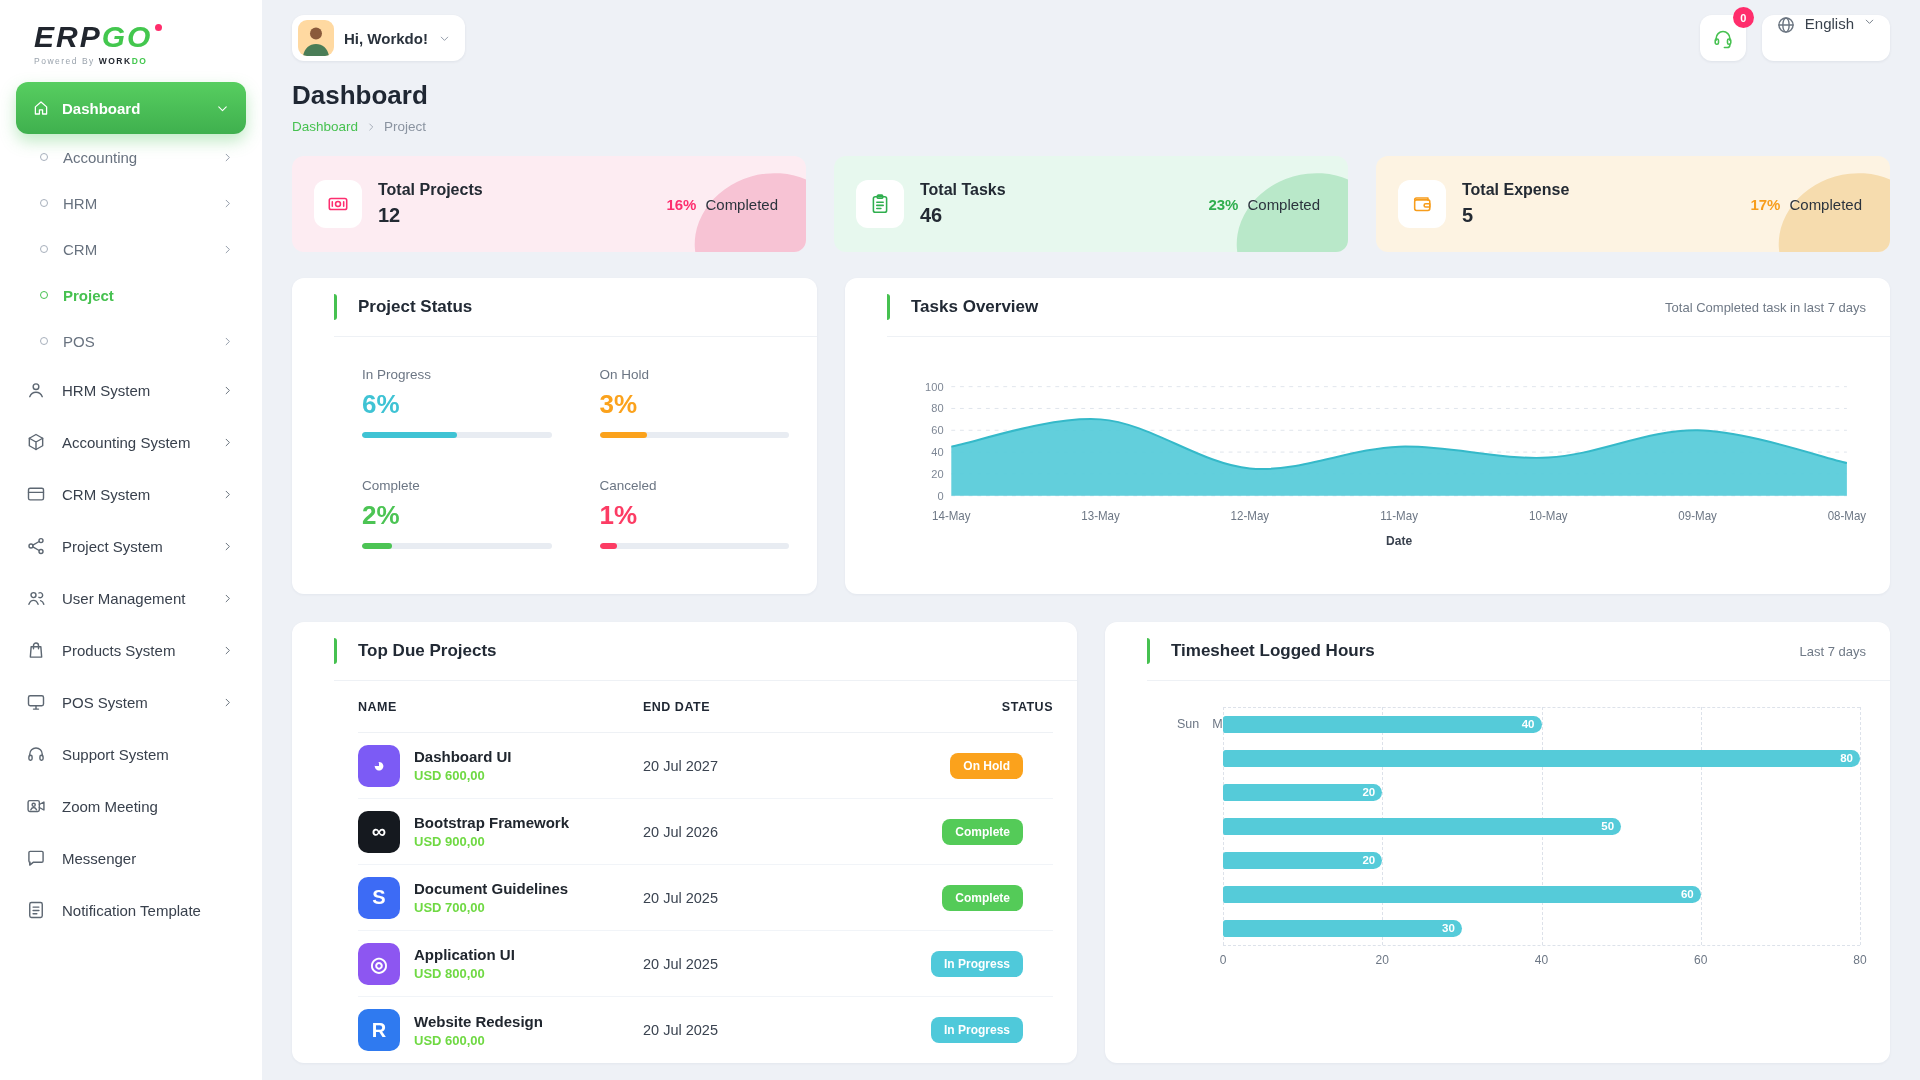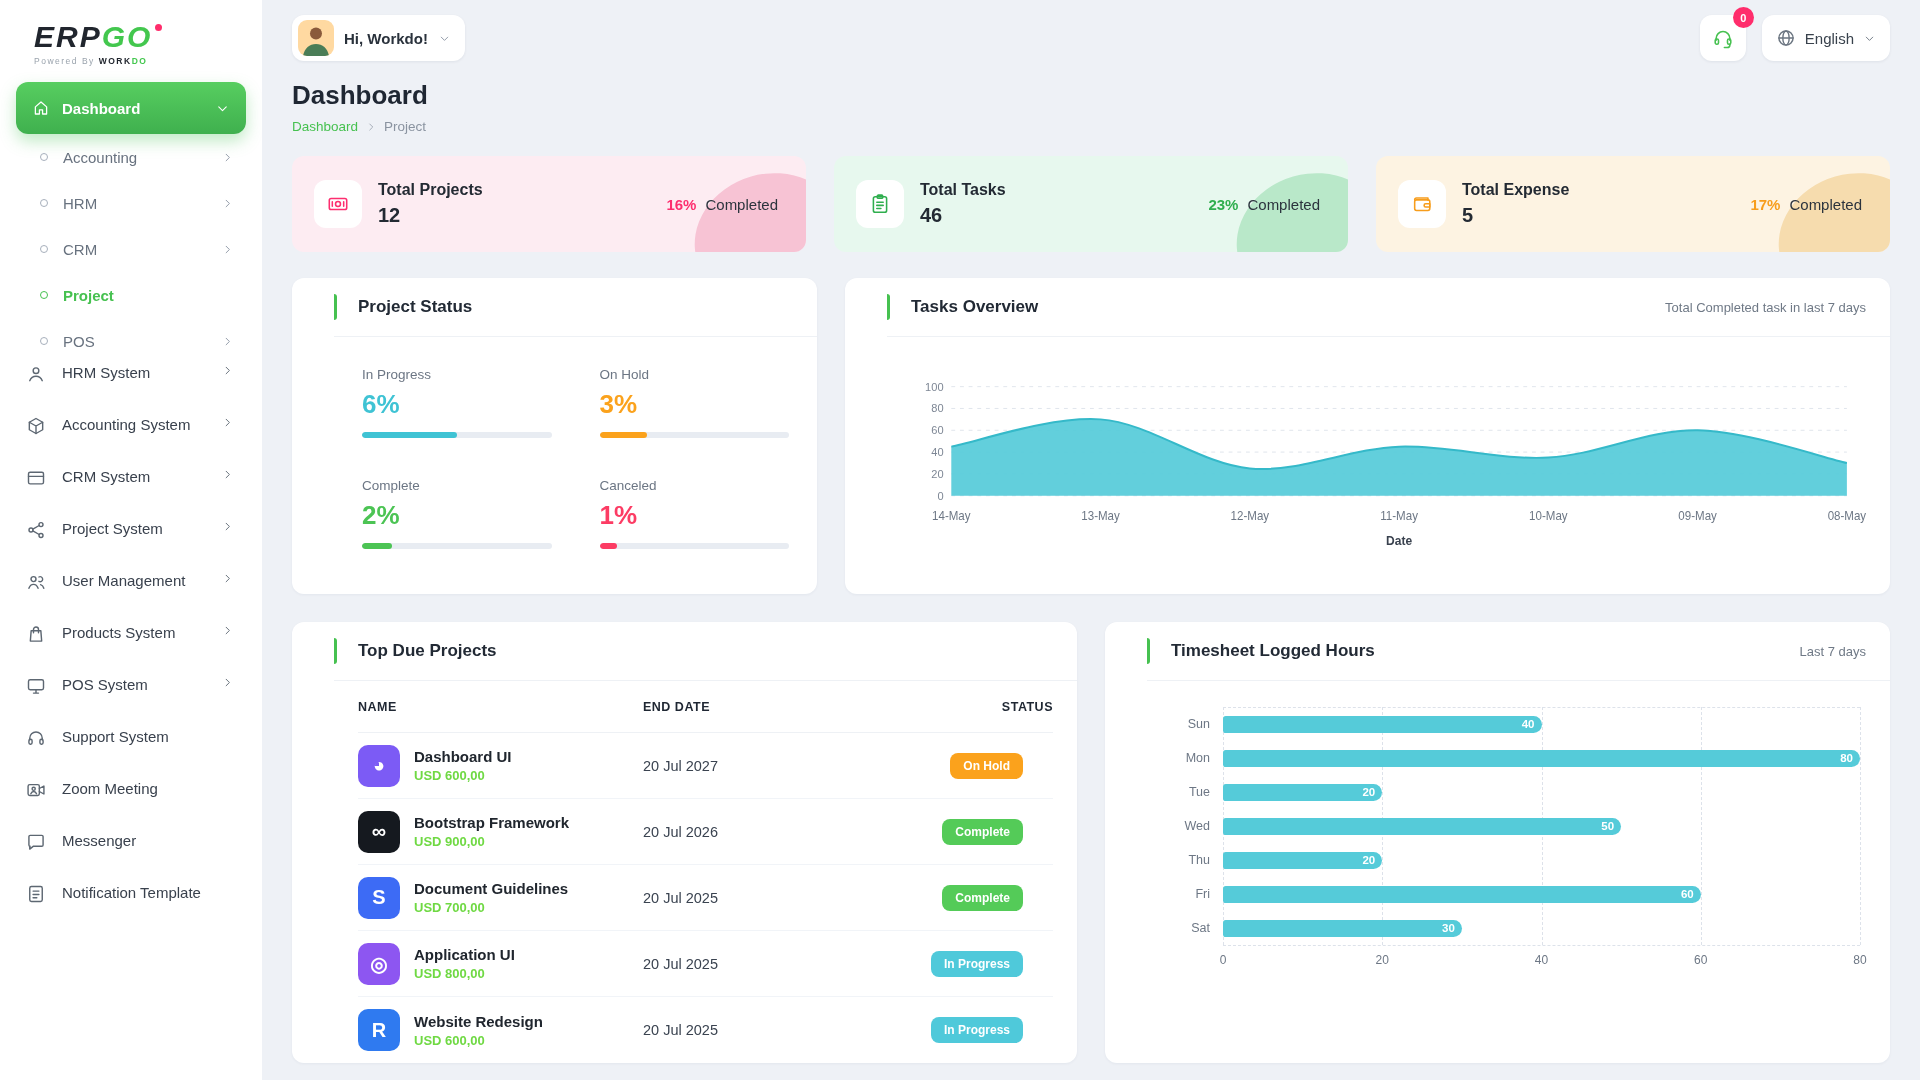--- a/index.html
+++ b/index.html
@@ -35,39 +35,39 @@
     box-shadow:0 7px 16px rgba(74,196,90,.35); }
   .dash-btn .icon { color:#fff; }
 
   .sub-item { display:flex; align-items:center; height:46px; padding:0 12px 0 24px;
     color:#68727f; font-size:15px; gap:15px; cursor:pointer; }
   .bullet { width:8px; height:8px; border:1.6px solid #a7b0bc; border-radius:50%; flex:none; }
   .sub-item.active { color:#46c150; font-weight:600; }
   .sub-item.active .bullet { border-color:#46c150; }
   .sub-item .chev-sm, .menu-item .chev-sm { margin-left:auto; }
 
-  .menu-item { display:flex; height:52px; padding:0 12px 0 10px;
+  .menu-item { display:flex; align-items:center; height:52px; padding:0 12px 0 10px;
     gap:16px; color:#39414d; font-size:15px; font-weight:500; cursor:pointer; }
   .menu-item .icon { color:#5d6772; }
 
   
   .main { flex:1; display:flex; flex-direction:column; overflow:hidden; }
   header { height:76px; display:flex; align-items:center; justify-content:space-between; padding:0 30px; flex:none; }
   .user-pill { background:#fff; border-radius:12px; height:46px; display:flex; align-items:center;
     gap:10px; padding:0 14px 0 6px; box-shadow:0 1px 3px rgba(20,30,60,.07); cursor:pointer;justify-content:center; }
   .avatar { width:36px; height:36px; border-radius:9px; overflow:hidden; display:inline-flex; }
   .user-name { font-size:15px; color:#2a323c; font-weight:600; }
   .header-right { display:flex; gap:16px; align-items:center; }
   .icon-pill { position:relative; background:#fff; border-radius:12px; width:46px; height:46px;
     display:flex; align-items:center; justify-content:center; box-shadow:0 1px 3px rgba(20,30,60,.07); cursor:pointer; }
   .icon-pill .icon { color:#46c150; width:22px; height:22px; }
   .badge { position:absolute; top:-8px; right:-8px; background:#ff2d6c; color:#fff; font-size:11px;
     font-weight:700; min-width:21px; height:21px; border-radius:11px; display:flex;
     align-items:center; justify-content:center; padding:0 4px; }
-  .lang-pill { background:#fff; border-radius:12px; height:46px; display:flex; align-items:center;
+  .lang-pill { background:#fff; border-radius:12px; height:46px; display:flex; align-items:flex-start;
     gap:9px; padding:0 14px; font-size:15px; color:#39424d; box-shadow:0 1px 3px rgba(20,30,60,.07); cursor:pointer; }
   .lang-pill > .icon { color:#6b7581; }
 
   .content { padding:4px 30px 30px; overflow:hidden; }
   .page-title { font-size:26px; font-weight:700; color:#1f2733; margin:0; }
   .breadcrumb { margin-top:8px; font-size:13.5px; display:flex; align-items:center; gap:7px; }
   .bc-link { color:#46c150; text-decoration:none; cursor:pointer; }
   .bc-cur { color:#8a93a0; }
 
   
@@ -130,21 +130,21 @@
     justify-content:center; font-size:20px; font-weight:700; margin-right:14px; flex:none; }
   .proj-name { font-size:15px; font-weight:600; color:#20262e; }
   .proj-amount { font-size:13px; color:#6fd943; margin-top:3px; font-weight:600; }
   .cell-date { width:225px; font-size:14.5px; color:#3a4350; }
   .cell-status { width:185px; display:flex; justify-content:flex-end; padding-right:30px; }
   .badge-status { display:inline-block; padding:6px 13px; border-radius:8px; color:#fff; font-size:12px; font-weight:600; }
 
   
   .time-body { padding:26px 30px 10px; }
   .bars-flex { display:flex; }
-  .bars-labels { display:flex; flex-direction:column; width:46px; }
+  .bars-labels { display:flex; width:46px; }
   .bars-labels span { height:34px; display:flex; align-items:center; justify-content:flex-end;
     padding-right:13px; font-size:12.5px; color:#6d7785; }
   .bars-plot { flex:1; position:relative; }
   .vgrid { position:absolute; top:0; bottom:0; border-left:1px dashed #dde2ea; }
   .hgrid { position:absolute; left:0; right:0; border-top:1px dashed #dde2ea; }
   .hbar-row { height:34px; display:flex; align-items:center; position:relative; }
   .hbar { height:17px; background:#55cbd9; border-radius:3px 9px 9px 3px; display:flex; align-items:center;
     justify-content:flex-end; padding-right:7px; min-width:24px; }
   .hbar span { color:#fff; font-size:11.5px; font-weight:700; }
   .bars-axis { margin-left:46px; position:relative; height:26px; }

